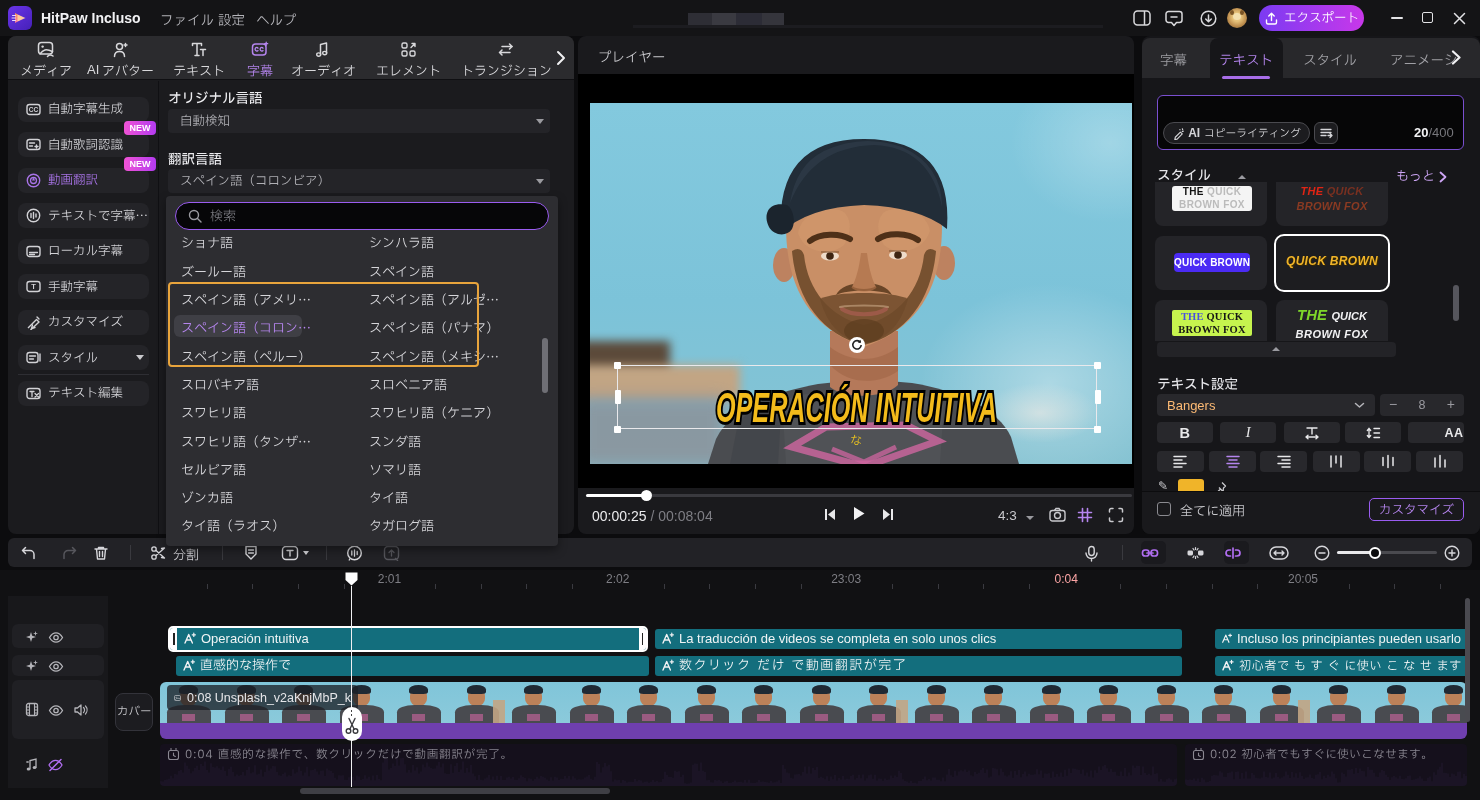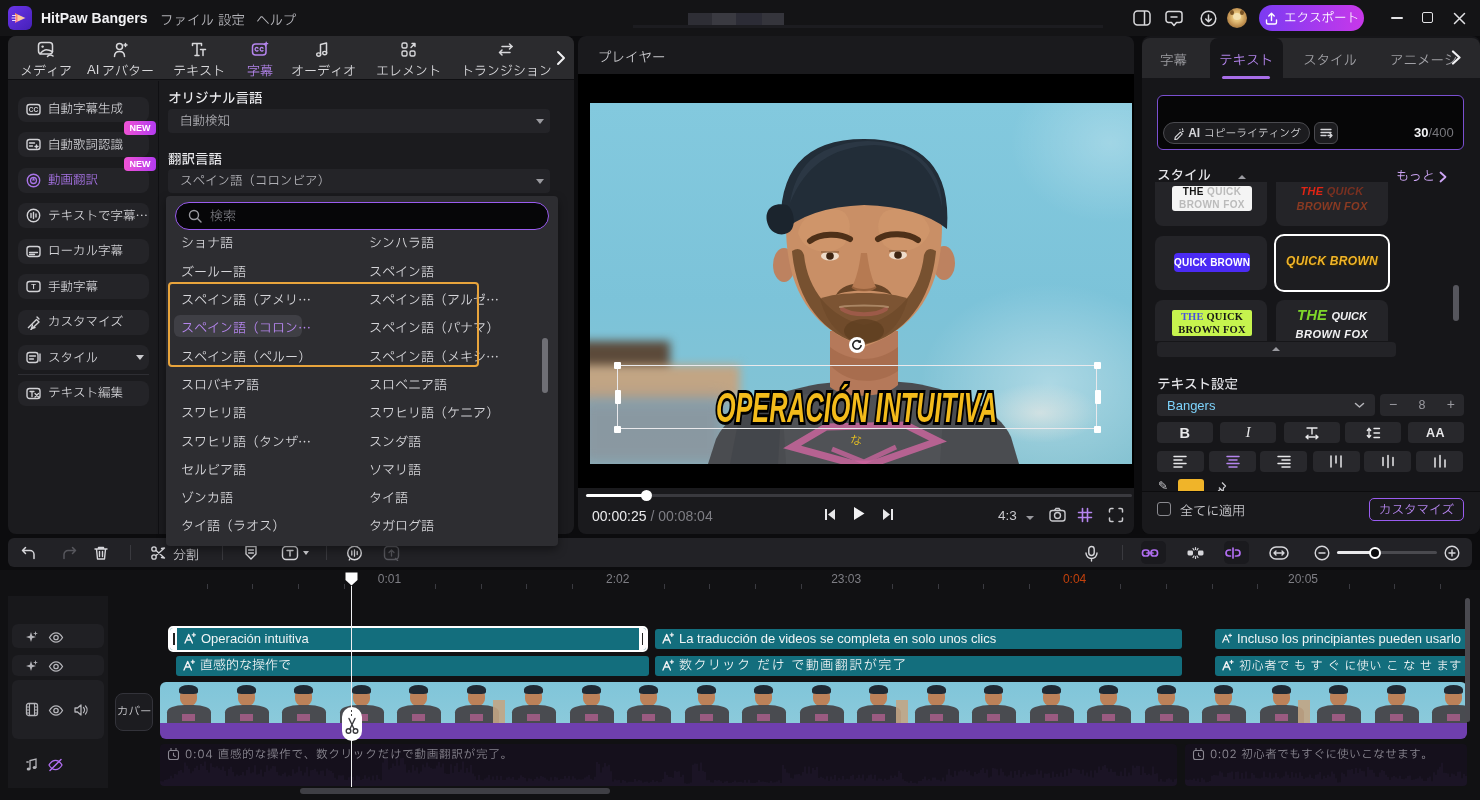--- a/index.html
+++ b/index.html
@@ -14,21 +14,21 @@
         <defs>
           <linearGradient id="lgp" x1="0" y1="0" x2="1" y2="1">
             <stop offset="0" stop-color="#ff9a4d"></stop>
             <stop offset="1" stop-color="#f05ce0"></stop>
           </linearGradient>
         </defs>
         <path d="M7 7 L16 12 L7 17 Z" fill="url(#lgp)"></path>
         <path d="M9.5 8.5 L17.5 12 L9.5 15.5 Z" fill="#ffd9a0" opacity="0.85"></path>
         <path d="M4.5 9.5 h3 M4 12 h3.5 M4.5 14.5 h3" stroke="#e8d8ff" stroke-width="1" stroke-linecap="round"></path>
       </svg></div>
-<div class="abs" style="left:41px;top:10px;font-size:14px;font-weight:bold;color:#f2f2f4;letter-spacing:0px">HitPaw Bangers</div>
+<div class="abs" style="left:41px;top:10px;font-size:14px;font-weight:bold;color:#f2f2f4;letter-spacing:0px">HitPaw Incluso</div>
 <div class="abs" style="left:160px;top:11px"><svg class="jt" width="54.0" height="15.1" viewBox="0 0 4000 1120">
         <g fill="#b4b4b9" transform="translate(0,880) scale(1,-1)">
           <use href="#g0" x="0"></use>
           <use href="#g1" x="1000"></use>
           <use href="#g2" x="2000"></use>
           <use href="#g3" x="3000"></use>
         </g>
       </svg></div>
 <div class="abs" style="left:218px;top:11px"><svg class="jt" width="27.0" height="15.1" viewBox="0 0 2000 1120">
         <g fill="#b4b4b9" transform="translate(0,880) scale(1,-1)">
@@ -814,21 +814,21 @@
           <use href="#g85" x="8000"></use>
         </g>
       </svg>
     </div>
 <div class="abs row" style="left:172px;top:86px;width:24px;height:22px;border:1px solid #4a4a4f;border-radius:6px;background:#1c1c1f;justify-content:center">
       <svg width="14" height="12" viewBox="0 0 14 12" fill="none">
         <path d="M2 2.5 h10 M2 5.5 h10 M2 8.5 h5" stroke="#d6d6da" stroke-width="1.3" stroke-linecap="round"></path>
         <path d="M9 8.5 h4 M11 6.5 l2 2 l-2 2" stroke="#d6d6da" stroke-width="1.3" stroke-linecap="round" stroke-linejoin="round"></path>
       </svg>
     </div>
-<div class="abs" style="left:272px;top:89px;font-size:13px"><b style="color:#f2f2f4">30</b><span style="color:#77777c">/400</span></div>
+<div class="abs" style="left:272px;top:89px;font-size:13px"><b style="color:#f2f2f4">20</b><span style="color:#77777c">/400</span></div>
 <div class="abs" style="left:15px;top:130px"><svg class="jt" width="54.0" height="15.1" viewBox="0 0 4000 1120">
         <g fill="#e4e4e8" transform="translate(0,880) scale(1,-1)">
           <use href="#g89" x="0"></use>
           <use href="#g90" x="1000"></use>
           <use href="#g91" x="2000"></use>
           <use href="#g55" x="3000"></use>
         </g>
       </svg></div>
 <div class="abs" style="left:96px;top:139px;width:0;height:0;border-left:4px solid transparent;border-right:4px solid transparent;border-bottom:4.5px solid #9a9aa0"></div>
 <div class="abs" style="left:254px;top:131px"><svg class="jt" width="39.0" height="14.6" viewBox="0 0 3000 1120">
@@ -864,21 +864,21 @@
         <g fill="#e4e4e8" transform="translate(0,880) scale(1,-1)">
           <use href="#g95" x="0"></use>
           <use href="#g96" x="1000"></use>
           <use href="#g89" x="2000"></use>
           <use href="#g97" x="3000"></use>
           <use href="#g98" x="4000"></use>
           <use href="#g99" x="5000"></use>
         </g>
       </svg></div>
 <div class="abs row" style="left:15px;top:358px;width:218px;height:22px;background:#28282c;border-radius:4px;padding:0 10px;justify-content:space-between">
-      <span style="font-size:13px;color:#7dd3fc">Bangers</span>
+      <span style="font-size:13px;color:#fdba74">Bangers</span>
       <svg width="11" height="7" viewBox="0 0 11 7" fill="none">
         <path d="M1.5 1.5 L5.5 5 L9.5 1.5" stroke="#b4b4b9" stroke-width="1.5" stroke-linecap="round" stroke-linejoin="round"></path>
       </svg>
     </div>
 <div class="abs row" style="left:238px;top:358px;width:84px;height:22px;background:#28282c;border-radius:4px;padding:0 9px;justify-content:space-between">
       <span style="color:#9a9aa0;font-size:14px;margin-top:-2px">−</span>
       <span style="color:#9a9aa0;font-size:12.5px">8</span>
       <span style="color:#9a9aa0;font-size:14px;margin-top:-2px">+</span>
     </div>
 <div class="abs row" style="left:14.7px;top:386px;width:56px;height:21px;background:#28282c;border-radius:4px;justify-content:center">
@@ -892,21 +892,21 @@
         <path d="M3 2 h10 M8 2 v6" stroke="#e8e8ea" stroke-width="1.4" stroke-linecap="round"></path>
         <path d="M2 11 h12 M2 11 l2 -1.8 M2 11 l2 1.8 M14 11 l-2 -1.8 M14 11 l-2 1.8" stroke="#e8e8ea" stroke-width="1.4" stroke-linecap="round" stroke-linejoin="round"></path>
       </svg>
     </div>
 <div class="abs row" style="left:203.1px;top:386px;width:56px;height:21px;background:#28282c;border-radius:4px;justify-content:center">
       <svg width="16" height="14" viewBox="0 0 16 14" fill="none">
         <path d="M4 2.5 v9 M4 2.5 L2.3 4.5 M4 2.5 L5.7 4.5 M4 11.5 L2.3 9.5 M4 11.5 L5.7 9.5" stroke="#e8e8ea" stroke-width="1.3" stroke-linecap="round" stroke-linejoin="round"></path>
         <path d="M9 2.5 h5.5 M9 7 h5.5 M9 11.5 h5.5" stroke="#e8e8ea" stroke-width="1.4" stroke-linecap="round"></path>
       </svg>
     </div>
-<div class="abs row" style="left:265.5px;top:386px;width:56px;height:21px;background:#28282c;border-radius:4px;justify-content:center">
+<div class="abs row" style="left:265.5px;top:386px;width:56px;height:21px;background:#28282c;border-radius:4px;justify-content:flex-end">
       <span style="font-size:12.5px;font-weight:bold;color:#e8e8ea;letter-spacing:.5px">AA</span>
     </div>
 <div class="abs row" style="left:14.7px;top:415px;width:47px;height:21px;background:#28282c;border-radius:4px;justify-content:center">
       <svg width="16" height="13" viewBox="0 0 16 13" fill="none">
         <path d="M2 1.5 h12 M2 5 h8 M2 8.5 h12 M2 12 h8" stroke="#e8e8ea" stroke-width="1.5" stroke-linecap="round"></path>
       </svg>
     </div>
 <div class="abs row" style="left:67.0px;top:415px;width:47px;height:21px;background:#28282c;border-radius:4px;justify-content:center">
       <svg width="16" height="13" viewBox="0 0 16 13" fill="none">
         <path d="M2 1.5 h12 M4 5 h8 M2 8.5 h12 M4 12 h8" stroke="#b585ee" stroke-width="1.5" stroke-linecap="round"></path>
@@ -1059,24 +1059,24 @@
     <div class="abs" style="left:937.6px;top:14px;width:1px;height:5px;background:#3a3a40"></div>
     <div class="abs" style="left:983.2px;top:14px;width:1px;height:5px;background:#3a3a40"></div>
     <div class="abs" style="left:1028.9px;top:14px;width:1px;height:5px;background:#3a3a40"></div>
     <div class="abs" style="left:1120.3px;top:14px;width:1px;height:5px;background:#3a3a40"></div>
     <div class="abs" style="left:1166.0px;top:14px;width:1px;height:5px;background:#3a3a40"></div>
     <div class="abs" style="left:1211.6px;top:14px;width:1px;height:5px;background:#3a3a40"></div>
     <div class="abs" style="left:1257.3px;top:14px;width:1px;height:5px;background:#3a3a40"></div>
     <div class="abs" style="left:1348.7px;top:14px;width:1px;height:5px;background:#3a3a40"></div>
     <div class="abs" style="left:1394.4px;top:14px;width:1px;height:5px;background:#3a3a40"></div>
     <div class="abs" style="left:1440.0px;top:14px;width:1px;height:5px;background:#3a3a40"></div>
-<div class="abs" style="left:369.4px;top:2px;width:40px;text-align:center;font-size:12px;color:#7e7e84">0:01</div>
+<div class="abs" style="left:369.4px;top:2px;width:40px;text-align:center;font-size:12px;color:#7e7e84">2:01</div>
 <div class="abs" style="left:597.8px;top:2px;width:40px;text-align:center;font-size:12px;color:#7e7e84">2:02</div>
 <div class="abs" style="left:826.2px;top:2px;width:40px;text-align:center;font-size:12px;color:#7e7e84">23:03</div>
-<div class="abs" style="left:1054.6px;top:2px;width:40px;text-align:center;font-size:12px;color:#c2410c">0:04</div>
+<div class="abs" style="left:1054.6px;top:2px;width:40px;font-size:12px;color:#fca5a5">0:04</div>
 <div class="abs" style="left:1283.0px;top:2px;width:40px;text-align:center;font-size:12px;color:#7e7e84">20:05</div>
 <div class="abs" style="left:8px;top:26px;width:100px;height:192px;background:#18181b"></div>
 <div class="abs" style="left:12px;top:54px;width:92px;height:24px;background:#202024;border-radius:6px"></div>
 <div class="abs" style="left:12px;top:84.5px;width:92px;height:21px;background:#202024;border-radius:6px"></div>
 <div class="abs" style="left:12px;top:110px;width:92px;height:59px;background:#202024;border-radius:6px"></div>
 <div class="abs" style="left:24px;top:59px"><svg width="15" height="15" viewBox="0 0 15 15" fill="none">
         <path d="M7 3 L8.2 6.8 L12 8 L8.2 9.2 L7 13 L5.8 9.2 L2 8 L5.8 6.8 Z" fill="#b4b4b9"></path>
         <path d="M11.5 2 l.6 1.9 L14 4.5 l-1.9 .6 L11.5 7 l-.6 -1.9 L9 4.5 l1.9 -.6 Z" fill="#b4b4b9"></path>
       </svg></div>
     <div class="abs" style="left:48px;top:60px"><svg width="16" height="13" viewBox="0 0 16 13" fill="none">
@@ -1357,20 +1357,28 @@
         </div>
         <div style="position:relative;width:57.5px;height:41px;flex:none;overflow:hidden;background:linear-gradient(180deg,#80c5d9,#8bcadb)">
           <div style="position:absolute;left:20px;top:6px;width:17px;height:18px;border-radius:45% 45% 42% 42%;background:#bc8159"></div>
           <div style="position:absolute;left:19px;top:3px;width:19px;height:9px;border-radius:50% 50% 25% 25%;background:#202a34"></div>
           <div style="position:absolute;left:7px;top:23px;width:44px;height:18px;border-radius:40% 40% 0 0;background:#494b50"></div>
           <div style="position:absolute;left:22px;top:32px;width:13px;height:7px;background:#bd6296;opacity:.7"></div>
         </div>
       </div>
 <div style="width:1307px;height:16px;background:#6f3fae"></div>
 </div>
+<div class="abs row" style="left:167px;top:115px;width:191px;height:25px;background:rgba(28,32,38,.78);border-radius:4px;padding:0 7px;gap:6px">
+      <svg width="14" height="12" viewBox="0 0 14 12" fill="none">
+        <rect x="1" y="1" width="12" height="10" rx="2" stroke="#d9d9dc" stroke-width="1.2"></rect>
+        <circle cx="4.3" cy="4.3" r="1" fill="#d9d9dc"></circle>
+        <path d="M2.5 9.5 C5 6 8 5.5 12.5 8" stroke="#d9d9dc" stroke-width="1.2"></path>
+      </svg>
+      <span style="font-size:12.5px;color:#e6e6e9;white-space:nowrap">0:08 Unsplash_v2aKnjMbP_k</span>
+    </div>
 <div class="abs" style="left:160px;top:174px;width:1017px;height:42px;background:#15101c;border-radius:4px;overflow:hidden">
       <div class="abs" style="left:0;top:12px"><svg width="1017" height="30" viewBox="0 0 1017 30" fill="none" preserveAspectRatio="none">
           <path d="M0 30.0 h2 V25.2 h-2 Z M2 30.0 h2 V25.6 h-2 Z M4 30.0 h2 V24.1 h-2 Z M6 30.0 h2 V23.4 h-2 Z M8 30.0 h2 V22.7 h-2 Z M10 30.0 h2 V19.7 h-2 Z M12 30.0 h2 V22.2 h-2 Z M14 30.0 h2 V18.0 h-2 Z M16 30.0 h2 V18.5 h-2 Z M18 30.0 h2 V15.1 h-2 Z M20 30.0 h2 V14.0 h-2 Z M22 30.0 h2 V16.5 h-2 Z M24 30.0 h2 V6.4 h-2 Z M26 30.0 h2 V9.8 h-2 Z M28 30.0 h2 V12.8 h-2 Z M30 30.0 h2 V17.3 h-2 Z M32 30.0 h2 V15.2 h-2 Z M34 30.0 h2 V12.0 h-2 Z M36 30.0 h2 V9.7 h-2 Z M38 30.0 h2 V13.9 h-2 Z M40 30.0 h2 V8.1 h-2 Z M42 30.0 h2 V9.9 h-2 Z M44 30.0 h2 V5.5 h-2 Z M46 30.0 h2 V14.0 h-2 Z M48 30.0 h2 V16.5 h-2 Z M50 30.0 h2 V7.2 h-2 Z M52 30.0 h2 V11.1 h-2 Z M54 30.0 h2 V11.5 h-2 Z M56 30.0 h2 V10.2 h-2 Z M58 30.0 h2 V12.3 h-2 Z M60 30.0 h2 V13.7 h-2 Z M62 30.0 h2 V10.6 h-2 Z M64 30.0 h2 V14.9 h-2 Z M66 30.0 h2 V19.7 h-2 Z M68 30.0 h2 V12.9 h-2 Z M70 30.0 h2 V10.8 h-2 Z M72 30.0 h2 V15.9 h-2 Z M74 30.0 h2 V20.2 h-2 Z M76 30.0 h2 V18.5 h-2 Z M78 30.0 h2 V19.8 h-2 Z M80 30.0 h2 V18.9 h-2 Z M82 30.0 h2 V15.9 h-2 Z M84 30.0 h2 V19.5 h-2 Z M86 30.0 h2 V14.0 h-2 Z M88 30.0 h2 V10.9 h-2 Z M90 30.0 h2 V17.2 h-2 Z M92 30.0 h2 V16.3 h-2 Z M94 30.0 h2 V9.3 h-2 Z M96 30.0 h2 V18.4 h-2 Z M98 30.0 h2 V17.7 h-2 Z M100 30.0 h2 V13.6 h-2 Z M102 30.0 h2 V20.4 h-2 Z M104 30.0 h2 V16.1 h-2 Z M106 30.0 h2 V9.3 h-2 Z M108 30.0 h2 V14.4 h-2 Z M110 30.0 h2 V12.5 h-2 Z M112 30.0 h2 V9.9 h-2 Z M114 30.0 h2 V10.2 h-2 Z M116 30.0 h2 V15.9 h-2 Z M118 30.0 h2 V19.2 h-2 Z M120 30.0 h2 V19.7 h-2 Z M122 30.0 h2 V18.0 h-2 Z M124 30.0 h2 V16.5 h-2 Z M126 30.0 h2 V20.4 h-2 Z M128 30.0 h2 V19.3 h-2 Z M130 30.0 h2 V20.1 h-2 Z M132 30.0 h2 V13.3 h-2 Z M134 30.0 h2 V17.5 h-2 Z M136 30.0 h2 V16.2 h-2 Z M138 30.0 h2 V10.5 h-2 Z M140 30.0 h2 V15.0 h-2 Z M142 30.0 h2 V19.4 h-2 Z M144 30.0 h2 V16.4 h-2 Z M146 30.0 h2 V10.8 h-2 Z M148 30.0 h2 V20.2 h-2 Z M150 30.0 h2 V14.3 h-2 Z M152 30.0 h2 V14.1 h-2 Z M154 30.0 h2 V12.7 h-2 Z M156 30.0 h2 V15.4 h-2 Z M158 30.0 h2 V18.6 h-2 Z M160 30.0 h2 V14.7 h-2 Z M162 30.0 h2 V14.6 h-2 Z M164 30.0 h2 V20.0 h-2 Z M166 30.0 h2 V12.6 h-2 Z M168 30.0 h2 V14.3 h-2 Z M170 30.0 h2 V15.0 h-2 Z M172 30.0 h2 V17.1 h-2 Z M174 30.0 h2 V21.8 h-2 Z M176 30.0 h2 V23.5 h-2 Z M178 30.0 h2 V19.3 h-2 Z M180 30.0 h2 V19.4 h-2 Z M182 30.0 h2 V19.3 h-2 Z M184 30.0 h2 V23.7 h-2 Z M186 30.0 h2 V23.9 h-2 Z M188 30.0 h2 V21.3 h-2 Z M190 30.0 h2 V20.0 h-2 Z M192 30.0 h2 V21.1 h-2 Z M194 30.0 h2 V24.5 h-2 Z M196 30.0 h2 V19.6 h-2 Z M198 30.0 h2 V20.5 h-2 Z M200 30.0 h2 V24.0 h-2 Z M202 30.0 h2 V23.1 h-2 Z M204 30.0 h2 V19.2 h-2 Z M206 30.0 h2 V22.6 h-2 Z M208 30.0 h2 V20.7 h-2 Z M210 30.0 h2 V24.3 h-2 Z M212 30.0 h2 V19.6 h-2 Z M214 30.0 h2 V24.2 h-2 Z M216 30.0 h2 V19.1 h-2 Z M218 30.0 h2 V22.9 h-2 Z M220 30.0 h2 V24.3 h-2 Z M222 30.0 h2 V6.4 h-2 Z M224 30.0 h2 V1.8 h-2 Z M226 30.0 h2 V2.8 h-2 Z M228 30.0 h2 V13.5 h-2 Z M230 30.0 h2 V12.1 h-2 Z M232 30.0 h2 V7.4 h-2 Z M234 30.0 h2 V10.1 h-2 Z M236 30.0 h2 V2.2 h-2 Z M238 30.0 h2 V9.5 h-2 Z M240 30.0 h2 V2.3 h-2 Z M242 30.0 h2 V2.1 h-2 Z M244 30.0 h2 V8.3 h-2 Z M246 30.0 h2 V16.5 h-2 Z M248 30.0 h2 V13.9 h-2 Z M250 30.0 h2 V16.5 h-2 Z M252 30.0 h2 V9.0 h-2 Z M254 30.0 h2 V14.5 h-2 Z M256 30.0 h2 V11.3 h-2 Z M258 30.0 h2 V17.4 h-2 Z M260 30.0 h2 V15.5 h-2 Z M262 30.0 h2 V8.4 h-2 Z M264 30.0 h2 V11.3 h-2 Z M266 30.0 h2 V6.5 h-2 Z M268 30.0 h2 V10.6 h-2 Z M270 30.0 h2 V11.9 h-2 Z M272 30.0 h2 V12.7 h-2 Z M274 30.0 h2 V12.4 h-2 Z M276 30.0 h2 V9.4 h-2 Z M278 30.0 h2 V6.1 h-2 Z M280 30.0 h2 V11.3 h-2 Z M282 30.0 h2 V7.5 h-2 Z M284 30.0 h2 V17.2 h-2 Z M286 30.0 h2 V17.9 h-2 Z M288 30.0 h2 V17.9 h-2 Z M290 30.0 h2 V8.2 h-2 Z M292 30.0 h2 V16.8 h-2 Z M294 30.0 h2 V9.9 h-2 Z M296 30.0 h2 V6.9 h-2 Z M298 30.0 h2 V15.9 h-2 Z M300 30.0 h2 V13.5 h-2 Z M302 30.0 h2 V5.4 h-2 Z M304 30.0 h2 V16.7 h-2 Z M306 30.0 h2 V11.9 h-2 Z M308 30.0 h2 V16.2 h-2 Z M310 30.0 h2 V9.1 h-2 Z M312 30.0 h2 V17.4 h-2 Z M314 30.0 h2 V20.2 h-2 Z M316 30.0 h2 V24.0 h-2 Z M318 30.0 h2 V19.1 h-2 Z M320 30.0 h2 V23.7 h-2 Z M322 30.0 h2 V24.2 h-2 Z M324 30.0 h2 V22.6 h-2 Z M326 30.0 h2 V21.6 h-2 Z M328 30.0 h2 V18.9 h-2 Z M330 30.0 h2 V23.4 h-2 Z M332 30.0 h2 V20.6 h-2 Z M334 30.0 h2 V23.8 h-2 Z M336 30.0 h2 V19.8 h-2 Z M338 30.0 h2 V23.9 h-2 Z M340 30.0 h2 V20.1 h-2 Z M342 30.0 h2 V23.9 h-2 Z M344 30.0 h2 V24.0 h-2 Z M346 30.0 h2 V21.4 h-2 Z M348 30.0 h2 V20.7 h-2 Z M350 30.0 h2 V22.6 h-2 Z M352 30.0 h2 V20.9 h-2 Z M354 30.0 h2 V23.7 h-2 Z M356 30.0 h2 V24.1 h-2 Z M358 30.0 h2 V22.3 h-2 Z M360 30.0 h2 V19.3 h-2 Z M362 30.0 h2 V21.0 h-2 Z M364 30.0 h2 V22.1 h-2 Z M366 30.0 h2 V25.3 h-2 Z M368 30.0 h2 V22.3 h-2 Z M370 30.0 h2 V22.7 h-2 Z M372 30.0 h2 V24.8 h-2 Z M374 30.0 h2 V23.0 h-2 Z M376 30.0 h2 V20.7 h-2 Z M378 30.0 h2 V22.6 h-2 Z M380 30.0 h2 V19.9 h-2 Z M382 30.0 h2 V20.7 h-2 Z M384 30.0 h2 V21.8 h-2 Z M386 30.0 h2 V23.5 h-2 Z M388 30.0 h2 V24.7 h-2 Z M390 30.0 h2 V21.2 h-2 Z M392 30.0 h2 V24.5 h-2 Z M394 30.0 h2 V20.7 h-2 Z M396 30.0 h2 V21.6 h-2 Z M398 30.0 h2 V24.0 h-2 Z M400 30.0 h2 V22.8 h-2 Z M402 30.0 h2 V22.9 h-2 Z M404 30.0 h2 V20.0 h-2 Z M406 30.0 h2 V22.3 h-2 Z M408 30.0 h2 V20.0 h-2 Z M410 30.0 h2 V23.4 h-2 Z M412 30.0 h2 V20.3 h-2 Z M414 30.0 h2 V22.3 h-2 Z M416 30.0 h2 V23.8 h-2 Z M418 30.0 h2 V23.2 h-2 Z M420 30.0 h2 V23.5 h-2 Z M422 30.0 h2 V23.3 h-2 Z M424 30.0 h2 V21.4 h-2 Z M426 30.0 h2 V20.6 h-2 Z M428 30.0 h2 V19.1 h-2 Z M430 30.0 h2 V22.7 h-2 Z M432 30.0 h2 V23.8 h-2 Z M434 30.0 h2 V20.7 h-2 Z M436 30.0 h2 V5.9 h-2 Z M438 30.0 h2 V8.1 h-2 Z M440 30.0 h2 V16.5 h-2 Z M442 30.0 h2 V11.3 h-2 Z M444 30.0 h2 V7.1 h-2 Z M446 30.0 h2 V10.2 h-2 Z M448 30.0 h2 V8.8 h-2 Z M450 30.0 h2 V15.2 h-2 Z M452 30.0 h2 V25.4 h-2 Z M454 30.0 h2 V23.5 h-2 Z M456 30.0 h2 V24.3 h-2 Z M458 30.0 h2 V24.1 h-2 Z M460 30.0 h2 V26.8 h-2 Z M462 30.0 h2 V23.9 h-2 Z M464 30.0 h2 V24.7 h-2 Z M466 30.0 h2 V26.5 h-2 Z M468 30.0 h2 V25.8 h-2 Z M470 30.0 h2 V25.8 h-2 Z M472 30.0 h2 V26.0 h-2 Z M474 30.0 h2 V23.0 h-2 Z M476 30.0 h2 V25.3 h-2 Z M478 30.0 h2 V24.1 h-2 Z M480 30.0 h2 V24.4 h-2 Z M482 30.0 h2 V26.5 h-2 Z M484 30.0 h2 V25.8 h-2 Z M486 30.0 h2 V25.6 h-2 Z M488 30.0 h2 V26.8 h-2 Z M490 30.0 h2 V25.7 h-2 Z M492 30.0 h2 V24.1 h-2 Z M494 30.0 h2 V25.7 h-2 Z M496 30.0 h2 V25.0 h-2 Z M498 30.0 h2 V26.3 h-2 Z M500 30.0 h2 V26.0 h-2 Z M502 30.0 h2 V23.1 h-2 Z M504 30.0 h2 V15.8 h-2 Z M506 30.0 h2 V19.0 h-2 Z M508 30.0 h2 V21.1 h-2 Z M510 30.0 h2 V21.1 h-2 Z M512 30.0 h2 V21.7 h-2 Z M514 30.0 h2 V14.7 h-2 Z M516 30.0 h2 V15.8 h-2 Z M518 30.0 h2 V15.3 h-2 Z M520 30.0 h2 V20.9 h-2 Z M522 30.0 h2 V18.7 h-2 Z M524 30.0 h2 V27.3 h-2 Z M526 30.0 h2 V27.7 h-2 Z M528 30.0 h2 V27.6 h-2 Z M530 30.0 h2 V26.6 h-2 Z M532 30.0 h2 V8.7 h-2 Z M534 30.0 h2 V7.5 h-2 Z M536 30.0 h2 V7.8 h-2 Z M538 30.0 h2 V14.7 h-2 Z M540 30.0 h2 V6.6 h-2 Z M542 30.0 h2 V14.8 h-2 Z M544 30.0 h2 V15.9 h-2 Z M546 30.0 h2 V24.3 h-2 Z M548 30.0 h2 V23.9 h-2 Z M550 30.0 h2 V26.3 h-2 Z M552 30.0 h2 V26.5 h-2 Z M554 30.0 h2 V23.9 h-2 Z M556 30.0 h2 V24.4 h-2 Z M558 30.0 h2 V24.0 h-2 Z M560 30.0 h2 V25.3 h-2 Z M562 30.0 h2 V27.0 h-2 Z M564 30.0 h2 V25.6 h-2 Z M566 30.0 h2 V24.9 h-2 Z M568 30.0 h2 V27.0 h-2 Z M570 30.0 h2 V26.7 h-2 Z M572 30.0 h2 V26.0 h-2 Z M574 30.0 h2 V24.6 h-2 Z M576 30.0 h2 V26.3 h-2 Z M578 30.0 h2 V26.1 h-2 Z M580 30.0 h2 V25.8 h-2 Z M582 30.0 h2 V26.6 h-2 Z M584 30.0 h2 V24.0 h-2 Z M586 30.0 h2 V26.4 h-2 Z M588 30.0 h2 V23.7 h-2 Z M590 30.0 h2 V26.7 h-2 Z M592 30.0 h2 V26.9 h-2 Z M594 30.0 h2 V26.9 h-2 Z M596 30.0 h2 V26.3 h-2 Z M598 30.0 h2 V24.1 h-2 Z M600 30.0 h2 V25.7 h-2 Z M602 30.0 h2 V25.4 h-2 Z M604 30.0 h2 V26.0 h-2 Z M606 30.0 h2 V26.2 h-2 Z M608 30.0 h2 V26.7 h-2 Z M610 30.0 h2 V25.0 h-2 Z M612 30.0 h2 V26.4 h-2 Z M614 30.0 h2 V26.3 h-2 Z M616 30.0 h2 V25.6 h-2 Z M618 30.0 h2 V24.2 h-2 Z M620 30.0 h2 V27.1 h-2 Z M622 30.0 h2 V8.9 h-2 Z M624 30.0 h2 V12.7 h-2 Z M626 30.0 h2 V16.6 h-2 Z M628 30.0 h2 V17.2 h-2 Z M630 30.0 h2 V21.8 h-2 Z M632 30.0 h2 V22.5 h-2 Z M634 30.0 h2 V18.5 h-2 Z M636 30.0 h2 V18.2 h-2 Z M638 30.0 h2 V17.9 h-2 Z M640 30.0 h2 V19.5 h-2 Z M642 30.0 h2 V16.0 h-2 Z M644 30.0 h2 V10.5 h-2 Z M646 30.0 h2 V17.4 h-2 Z M648 30.0 h2 V10.6 h-2 Z M650 30.0 h2 V17.6 h-2 Z M652 30.0 h2 V12.1 h-2 Z M654 30.0 h2 V13.9 h-2 Z M656 30.0 h2 V11.1 h-2 Z M658 30.0 h2 V21.9 h-2 Z M660 30.0 h2 V20.7 h-2 Z M662 30.0 h2 V21.8 h-2 Z M664 30.0 h2 V23.2 h-2 Z M666 30.0 h2 V20.3 h-2 Z M668 30.0 h2 V24.7 h-2 Z M670 30.0 h2 V20.5 h-2 Z M672 30.0 h2 V23.2 h-2 Z M674 30.0 h2 V18.9 h-2 Z M676 30.0 h2 V24.6 h-2 Z M678 30.0 h2 V22.1 h-2 Z M680 30.0 h2 V23.5 h-2 Z M682 30.0 h2 V20.1 h-2 Z M684 30.0 h2 V23.5 h-2 Z M686 30.0 h2 V22.8 h-2 Z M688 30.0 h2 V23.3 h-2 Z M690 30.0 h2 V20.0 h-2 Z M692 30.0 h2 V18.7 h-2 Z M694 30.0 h2 V23.6 h-2 Z M696 30.0 h2 V22.1 h-2 Z M698 30.0 h2 V18.8 h-2 Z M700 30.0 h2 V22.3 h-2 Z M702 30.0 h2 V18.6 h-2 Z M704 30.0 h2 V24.5 h-2 Z M706 30.0 h2 V22.3 h-2 Z M708 30.0 h2 V19.2 h-2 Z M710 30.0 h2 V18.5 h-2 Z M712 30.0 h2 V22.7 h-2 Z M714 30.0 h2 V18.8 h-2 Z M716 30.0 h2 V24.6 h-2 Z M718 30.0 h2 V22.4 h-2 Z M720 30.0 h2 V22.7 h-2 Z M722 30.0 h2 V24.8 h-2 Z M724 30.0 h2 V22.6 h-2 Z M726 30.0 h2 V24.0 h-2 Z M728 30.0 h2 V23.5 h-2 Z M730 30.0 h2 V19.6 h-2 Z M732 30.0 h2 V22.0 h-2 Z M734 30.0 h2 V19.5 h-2 Z M736 30.0 h2 V21.0 h-2 Z M738 30.0 h2 V14.8 h-2 Z M740 30.0 h2 V17.0 h-2 Z M742 30.0 h2 V23.2 h-2 Z M744 30.0 h2 V25.0 h-2 Z M746 30.0 h2 V25.5 h-2 Z M748 30.0 h2 V26.7 h-2 Z M750 30.0 h2 V24.9 h-2 Z M752 30.0 h2 V26.9 h-2 Z M754 30.0 h2 V26.7 h-2 Z M756 30.0 h2 V27.6 h-2 Z M758 30.0 h2 V25.0 h-2 Z M760 30.0 h2 V24.9 h-2 Z M762 30.0 h2 V23.0 h-2 Z M764 30.0 h2 V20.5 h-2 Z M766 30.0 h2 V24.3 h-2 Z M768 30.0 h2 V22.9 h-2 Z M770 30.0 h2 V24.6 h-2 Z M772 30.0 h2 V21.6 h-2 Z M774 30.0 h2 V21.4 h-2 Z M776 30.0 h2 V23.8 h-2 Z M778 30.0 h2 V23.7 h-2 Z M780 30.0 h2 V25.2 h-2 Z M782 30.0 h2 V21.6 h-2 Z M784 30.0 h2 V25.3 h-2 Z M786 30.0 h2 V18.6 h-2 Z M788 30.0 h2 V13.0 h-2 Z M790 30.0 h2 V19.2 h-2 Z M792 30.0 h2 V20.9 h-2 Z M794 30.0 h2 V14.7 h-2 Z M796 30.0 h2 V19.5 h-2 Z M798 30.0 h2 V15.6 h-2 Z M800 30.0 h2 V14.3 h-2 Z M802 30.0 h2 V15.2 h-2 Z M804 30.0 h2 V13.4 h-2 Z M806 30.0 h2 V16.1 h-2 Z M808 30.0 h2 V14.4 h-2 Z M810 30.0 h2 V19.3 h-2 Z M812 30.0 h2 V20.3 h-2 Z M814 30.0 h2 V16.0 h-2 Z M816 30.0 h2 V17.9 h-2 Z M818 30.0 h2 V16.7 h-2 Z M820 30.0 h2 V13.7 h-2 Z M822 30.0 h2 V11.9 h-2 Z M824 30.0 h2 V17.1 h-2 Z M826 30.0 h2 V13.4 h-2 Z M828 30.0 h2 V21.4 h-2 Z M830 30.0 h2 V20.6 h-2 Z M832 30.0 h2 V12.1 h-2 Z M834 30.0 h2 V12.5 h-2 Z M836 30.0 h2 V13.2 h-2 Z M838 30.0 h2 V19.2 h-2 Z M840 30.0 h2 V12.4 h-2 Z M842 30.0 h2 V15.9 h-2 Z M844 30.0 h2 V19.6 h-2 Z M846 30.0 h2 V20.4 h-2 Z M848 30.0 h2 V19.3 h-2 Z M850 30.0 h2 V15.3 h-2 Z M852 30.0 h2 V21.7 h-2 Z M854 30.0 h2 V15.0 h-2 Z M856 30.0 h2 V18.7 h-2 Z M858 30.0 h2 V13.9 h-2 Z M860 30.0 h2 V21.2 h-2 Z M862 30.0 h2 V17.9 h-2 Z M864 30.0 h2 V15.4 h-2 Z M866 30.0 h2 V20.2 h-2 Z M868 30.0 h2 V17.7 h-2 Z M870 30.0 h2 V18.7 h-2 Z M872 30.0 h2 V18.7 h-2 Z M874 30.0 h2 V18.2 h-2 Z M876 30.0 h2 V13.2 h-2 Z M878 30.0 h2 V18.2 h-2 Z M880 30.0 h2 V14.5 h-2 Z M882 30.0 h2 V21.8 h-2 Z M884 30.0 h2 V17.6 h-2 Z M886 30.0 h2 V17.8 h-2 Z M888 30.0 h2 V17.2 h-2 Z M890 30.0 h2 V21.7 h-2 Z M892 30.0 h2 V15.4 h-2 Z M894 30.0 h2 V20.9 h-2 Z M896 30.0 h2 V18.1 h-2 Z M898 30.0 h2 V20.4 h-2 Z M900 30.0 h2 V16.6 h-2 Z M902 30.0 h2 V20.7 h-2 Z M904 30.0 h2 V13.8 h-2 Z M906 30.0 h2 V19.8 h-2 Z M908 30.0 h2 V12.4 h-2 Z M910 30.0 h2 V17.0 h-2 Z M912 30.0 h2 V12.6 h-2 Z M914 30.0 h2 V12.8 h-2 Z M916 30.0 h2 V13.6 h-2 Z M918 30.0 h2 V14.0 h-2 Z M920 30.0 h2 V17.8 h-2 Z M922 30.0 h2 V13.5 h-2 Z M924 30.0 h2 V19.6 h-2 Z M926 30.0 h2 V16.6 h-2 Z M928 30.0 h2 V20.6 h-2 Z M930 30.0 h2 V14.6 h-2 Z M932 30.0 h2 V21.4 h-2 Z M934 30.0 h2 V14.2 h-2 Z M936 30.0 h2 V16.8 h-2 Z M938 30.0 h2 V10.6 h-2 Z M940 30.0 h2 V14.1 h-2 Z M942 30.0 h2 V10.2 h-2 Z M944 30.0 h2 V9.1 h-2 Z M946 30.0 h2 V12.2 h-2 Z M948 30.0 h2 V15.7 h-2 Z M950 30.0 h2 V12.7 h-2 Z M952 30.0 h2 V16.0 h-2 Z M954 30.0 h2 V15.8 h-2 Z M956 30.0 h2 V19.6 h-2 Z M958 30.0 h2 V20.0 h-2 Z M960 30.0 h2 V15.4 h-2 Z M962 30.0 h2 V19.9 h-2 Z M964 30.0 h2 V12.1 h-2 Z M966 30.0 h2 V20.2 h-2 Z M968 30.0 h2 V16.6 h-2 Z M970 30.0 h2 V19.3 h-2 Z M972 30.0 h2 V9.6 h-2 Z M974 30.0 h2 V11.7 h-2 Z M976 30.0 h2 V9.8 h-2 Z M978 30.0 h2 V10.1 h-2 Z M980 30.0 h2 V19.0 h-2 Z M982 30.0 h2 V10.4 h-2 Z M984 30.0 h2 V16.9 h-2 Z M986 30.0 h2 V19.0 h-2 Z M988 30.0 h2 V17.7 h-2 Z M990 30.0 h2 V19.2 h-2 Z M992 30.0 h2 V10.5 h-2 Z M994 30.0 h2 V17.9 h-2 Z M996 30.0 h2 V17.2 h-2 Z M998 30.0 h2 V25.5 h-2 Z M1000 30.0 h2 V23.1 h-2 Z M1002 30.0 h2 V25.4 h-2 Z M1004 30.0 h2 V25.7 h-2 Z M1006 30.0 h2 V23.3 h-2 Z M1008 30.0 h2 V22.2 h-2 Z M1010 30.0 h2 V23.5 h-2 Z M1012 30.0 h2 V25.7 h-2 Z M1014 30.0 h2 V23.3 h-2 Z M1016 30.0 h2 V22.5 h-2 Z" fill="#1b1425"></path>
         </svg></div>
       <div class="abs row" style="left:7px;top:4px;gap:5px">
         <svg width="13" height="13" viewBox="0 0 13 13" fill="none">
           <rect x="1.5" y="2.5" width="10" height="9" rx="2" stroke="#8b8892" stroke-width="1.1"></rect>
           <path d="M6.5 5 v2.5 l1.8 1" stroke="#8b8892" stroke-width="1.1" stroke-linecap="round"></path>
           <path d="M3 1 h2 M8 1 h2" stroke="#8b8892" stroke-width="1.1"></path>
         </svg>

